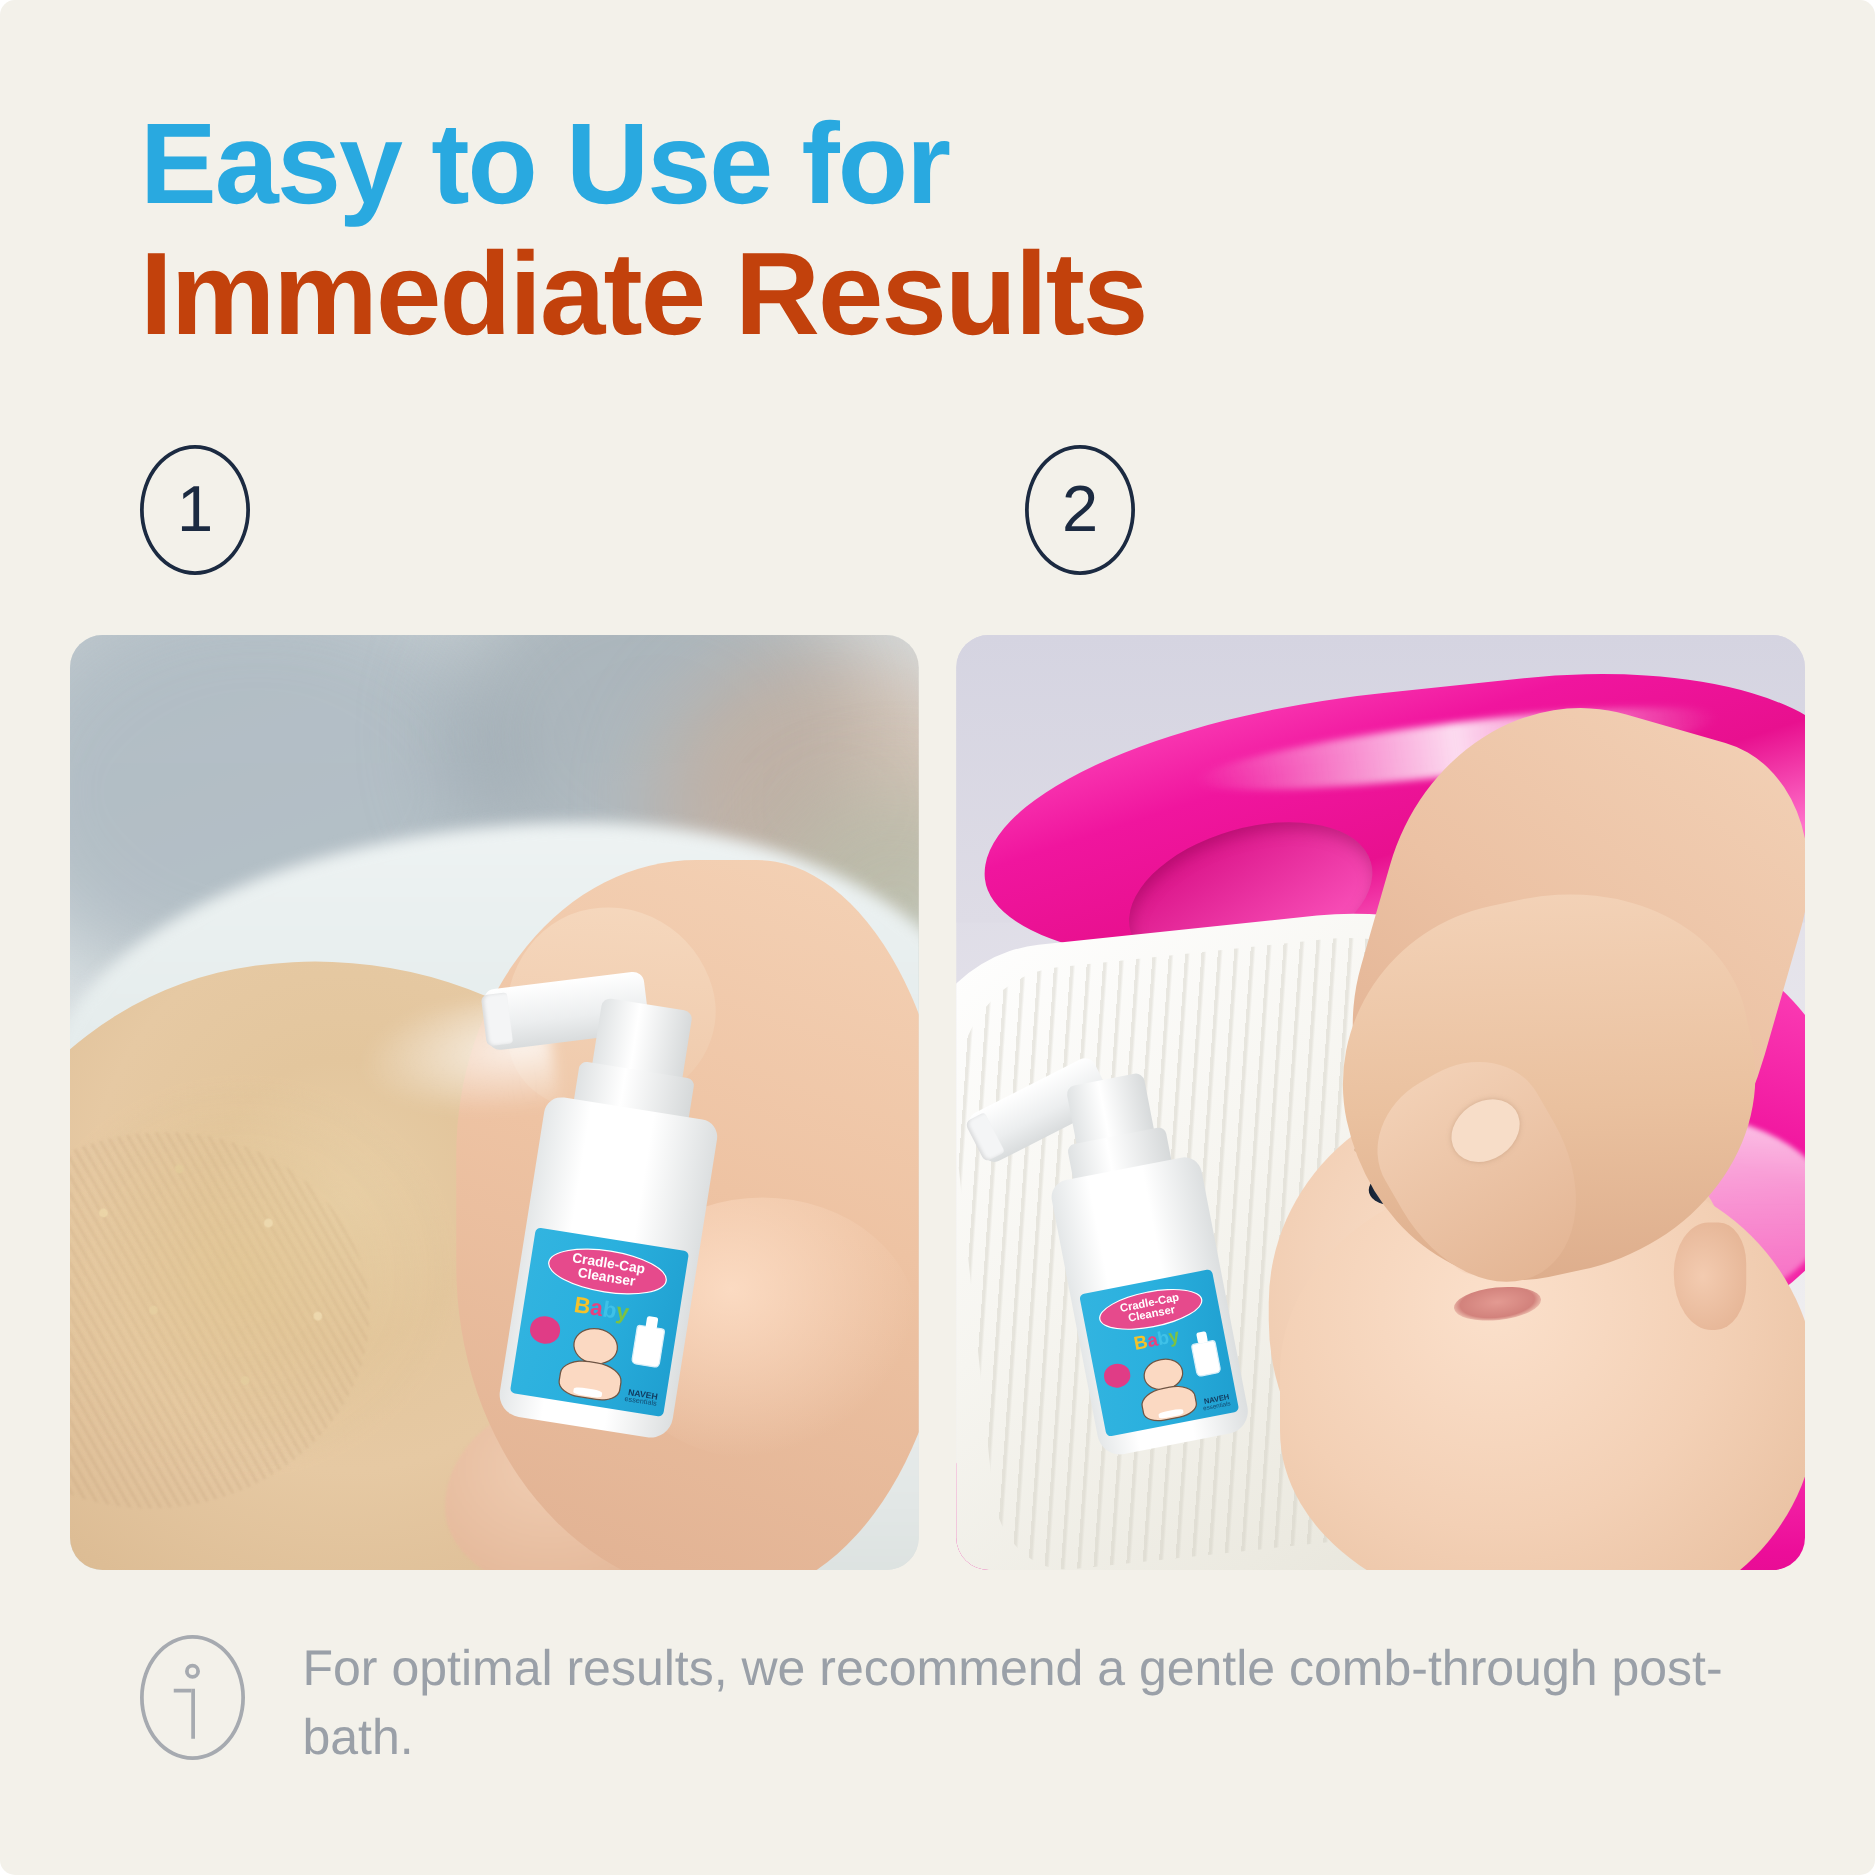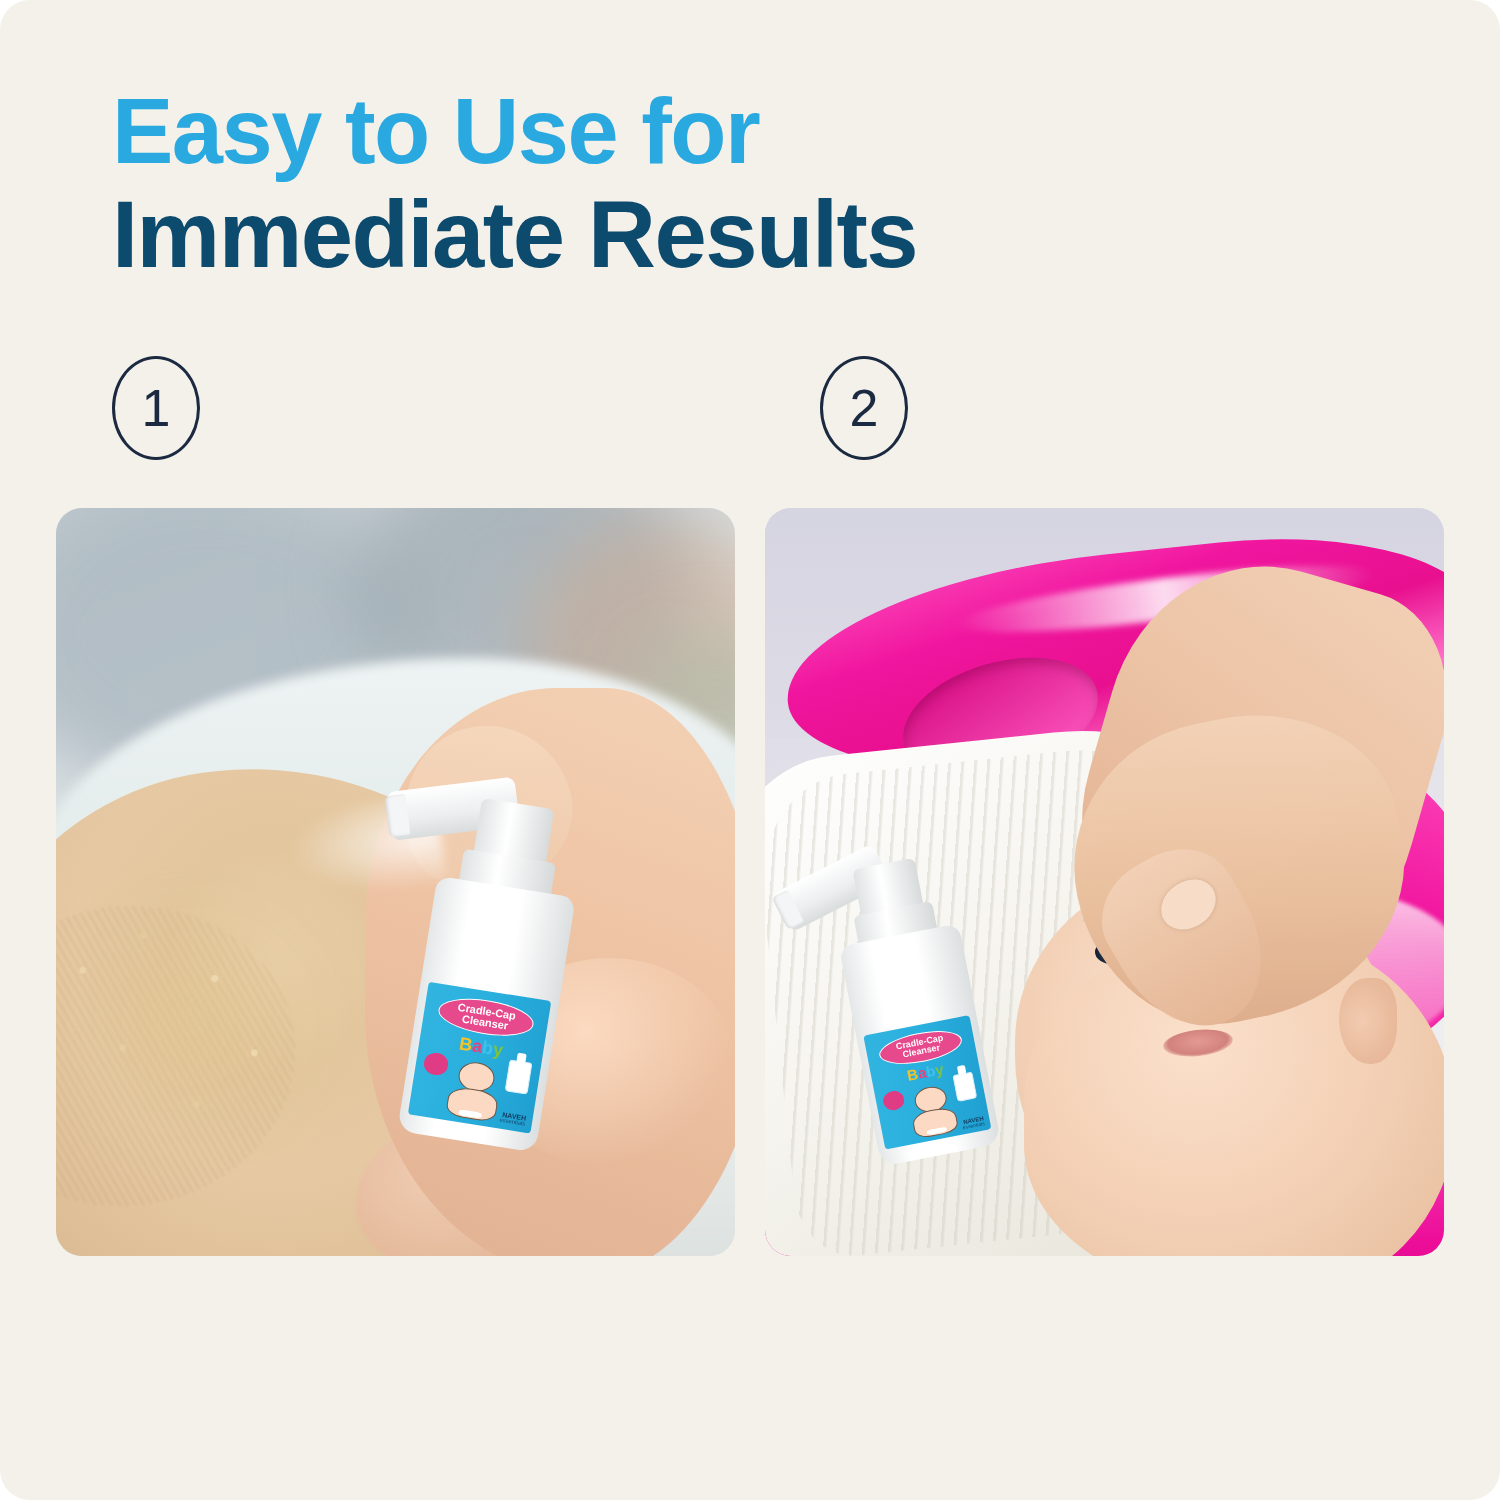--- a/index.html
+++ b/index.html
@@ -14,21 +14,21 @@
     overflow: hidden;
   }
 
   
   #canvas {
     position: absolute;
     left: 0; top: 0;
     width: 1500px;
     height: 1500px;
     background: #f3f1ea;
-    border-radius: 30px;
+    border-radius: 12px;
     overflow: hidden;
   }
 
   
   #headline {
     position: absolute;
     left: 112px;
     top: 84px;
     width: 1280px;
   }
@@ -37,21 +37,21 @@
     letter-spacing: -1.5px;
     line-height: 1.03;
     white-space: nowrap;
   }
   #head-line-1 {
     font-size: 92px;
     color: #29a9e0;
   }
   #head-line-2 {
     font-size: 94px;
-    color: #0c4a6e;
+    color: #c2410c;
     margin-top: 8px;
   }
 
   
   #steps {
     position: absolute;
     left: 112px;
     top: 350px;
     width: 1290px;
     display: flex;
@@ -747,14 +747,22 @@
               <span>NAVEH</span>
               <small>essentials</small>
             </div>
           </div>
         </div>
       </div>
     </div>
 
   </div>
 
+  <div id="footer-note">
+    <div id="info-badge">
+      <div class="dot"></div>
+      <div class="serif"></div>
+      <div class="stem"></div>
+    </div>
+    <div id="footer-text">For optimal results, we recommend a gentle comb-through post-bath.</div>
+  </div>
 
 </div>
 
 </body></html>

